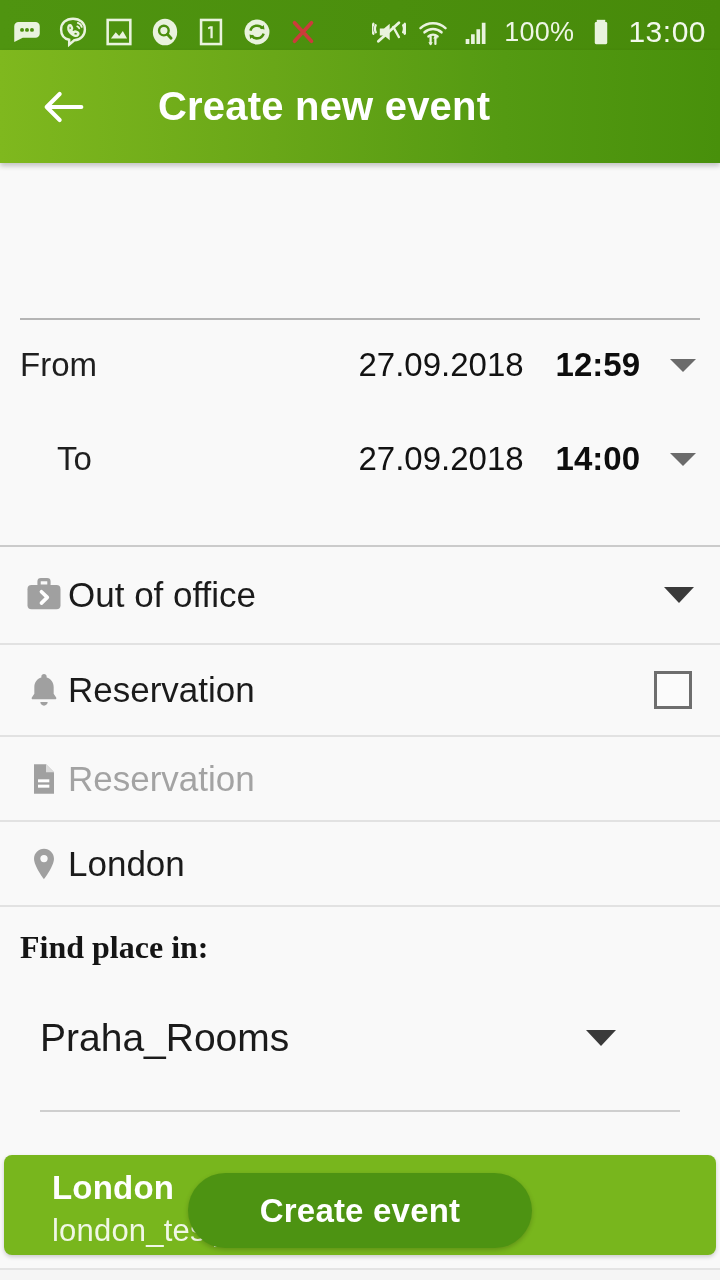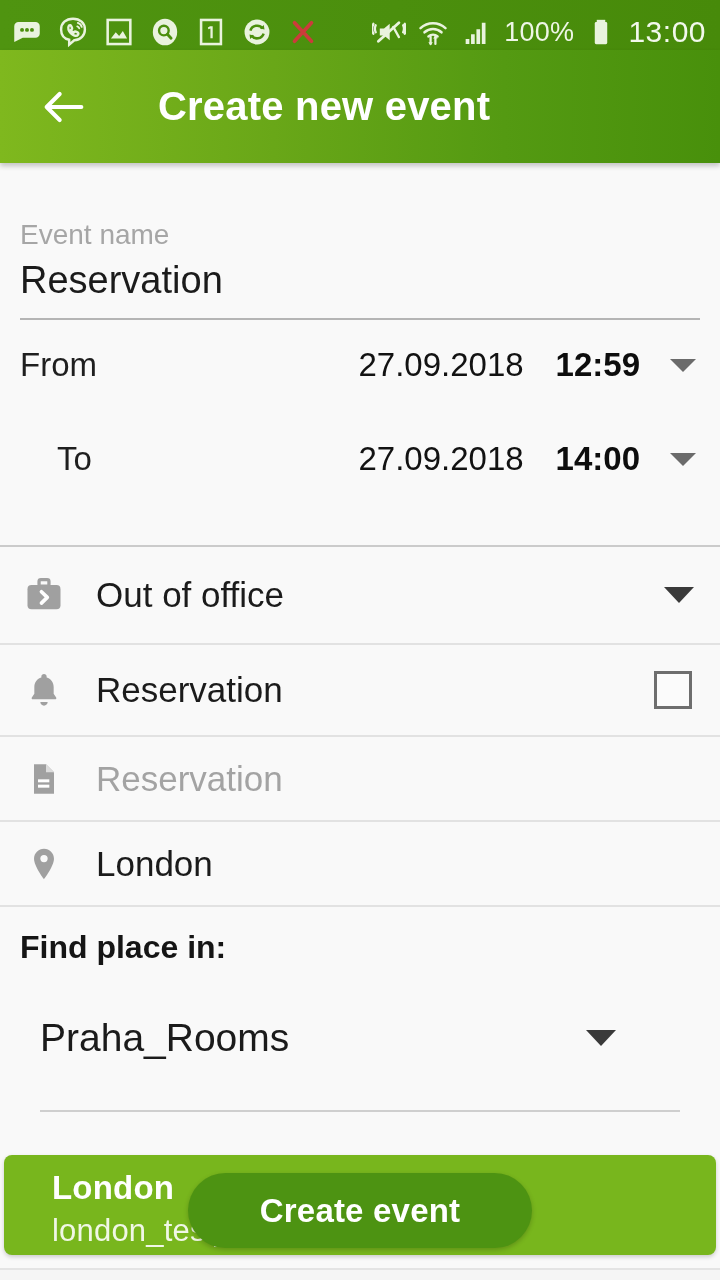--- a/index.html
+++ b/index.html
@@ -60,29 +60,29 @@
     border-left: 13px solid transparent; border-right: 13px solid transparent;
     border-top: 13px solid #6b6b6b;
   }
   .caret.dark { border-top-color: #3a3a3a; border-left-width: 15px; border-right-width: 15px; border-top-width: 16px; }
 
   .sect-divider { position: absolute; left: 0; width: 720px; height: 2px; background: #cbcbcb; }
   .row-divider { position: absolute; left: 0; width: 720px; height: 2px; background: #e2e2e2; }
 
   .list-row { position: absolute; left: 0; width: 720px; display: flex; align-items: center; }
   .row-icon { width: 48px; height: 48px; margin-left: 20px; flex: 0 0 auto; display: flex; align-items: center; justify-content: center; }
-  .row-text { font-size: 35px; margin-left: 28px; color: #1b1b1b; }
+  .row-text { font-size: 35px; color: #1b1b1b; }
   .row-text.placeholder { color: #a3a3a3; }
   .row-spacer { flex: 1 1 auto; }
   .checkbox {
     width: 38px; height: 38px; border: 3px solid #6e6e6e; background: #fbfbfb;
     margin-right: 28px; flex: 0 0 auto;
   }
 
-  .find-label { position: absolute; left: 20px; font-size: 32px; font-weight: bold; color: #151515; }
+  .find-label { position: absolute; left: 20px; font-size: 32px; font-weight: bold; color: #151515; font-family: Liberation Serif, serif; }
   .spinner-row { position: absolute; left: 0; width: 664px; display: flex; align-items: center; }
   .spinner-value { font-size: 39px; color: #1b1b1b; margin-left: 40px; }
   .spinner-rule { position: absolute; left: 40px; width: 640px; height: 2px; background: #cfcfcf; }
 
   
   .bottom-card {
     position: absolute; left: 4px; top: 1155px; width: 712px; height: 100px;
     background: #78b61d; border-radius: 8px;
     box-shadow: 0 2px 4px rgba(0,0,0,0.18);
     z-index: 8;
@@ -176,24 +176,20 @@
     <div class="back-btn">
       <svg width="52" height="52" viewBox="0 0 24 24">
         <path fill="none" stroke="#ffffff" stroke-width="1.9" stroke-linecap="round" stroke-linejoin="round" d="M20 12H4M10 6l-6 6 6 6"></path>
       </svg>
     </div>
     <div class="app-title">Create new event</div>
   </div>
 
   <div class="content">
 
-    <div class="field-name">
-      <div class="field-label">Event name</div>
-      <div class="field-value">Reservation</div>
-    </div>
     <div class="rule" style="top:155px;"></div>
 
     <div class="row-dt" style="top:171px;">
       <div class="dt-label">From</div>
       <div class="dt-spacer"></div>
       <div class="dt-date">27.09.2018</div>
       <div class="dt-time">12:59</div>
       <div class="caret"></div>
     </div>
 

